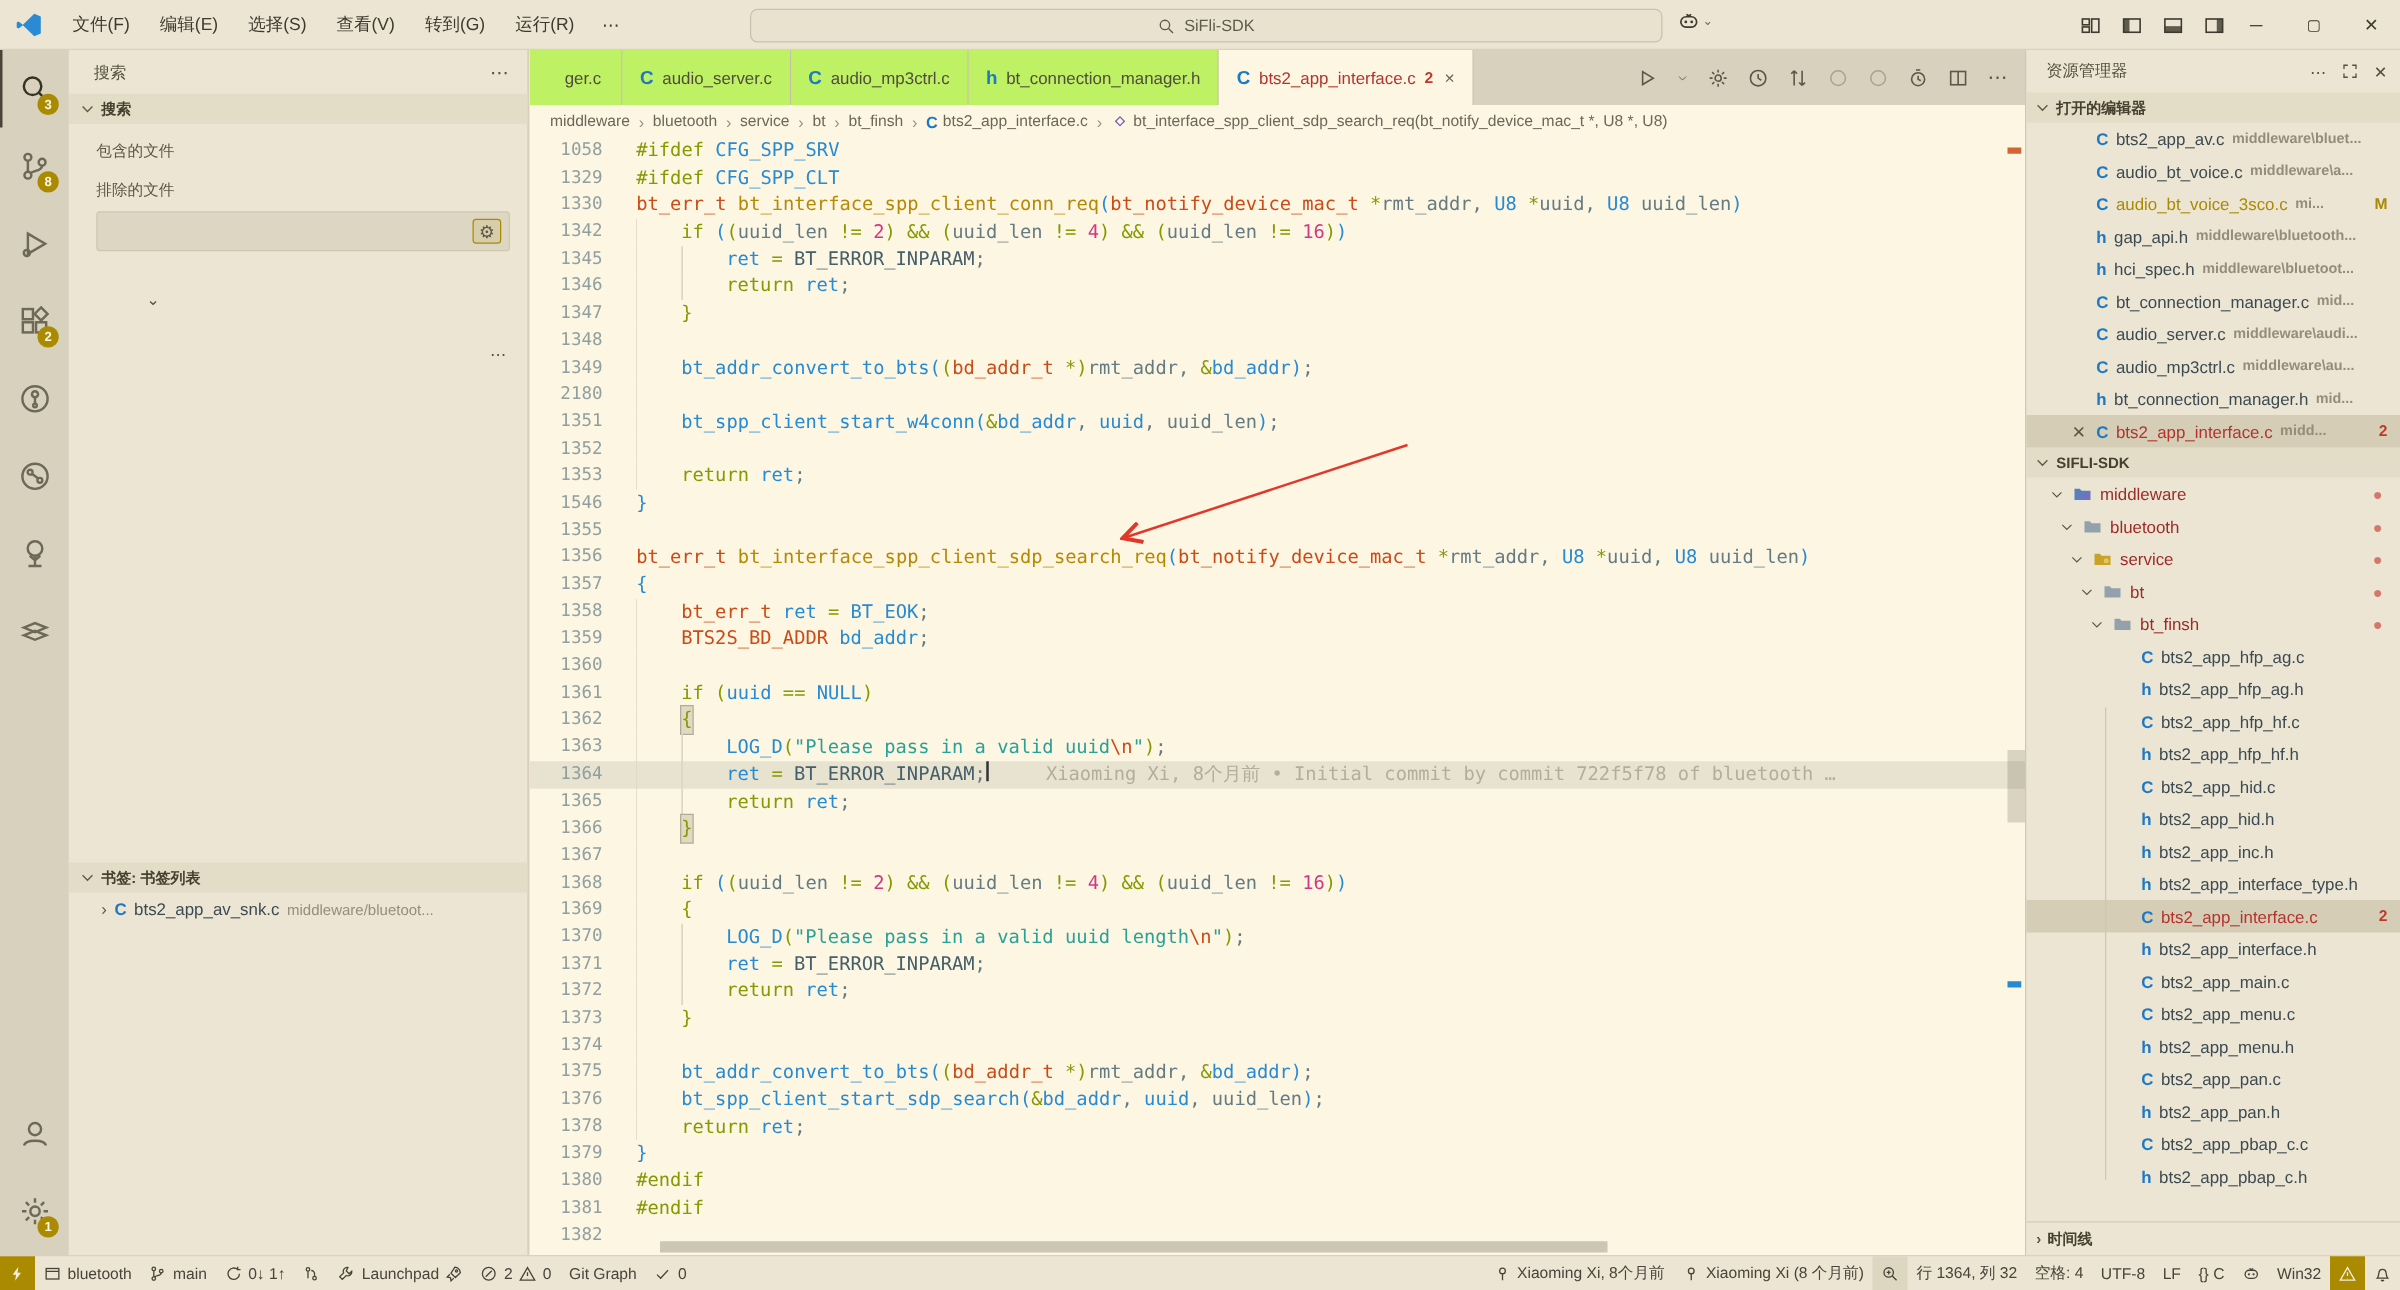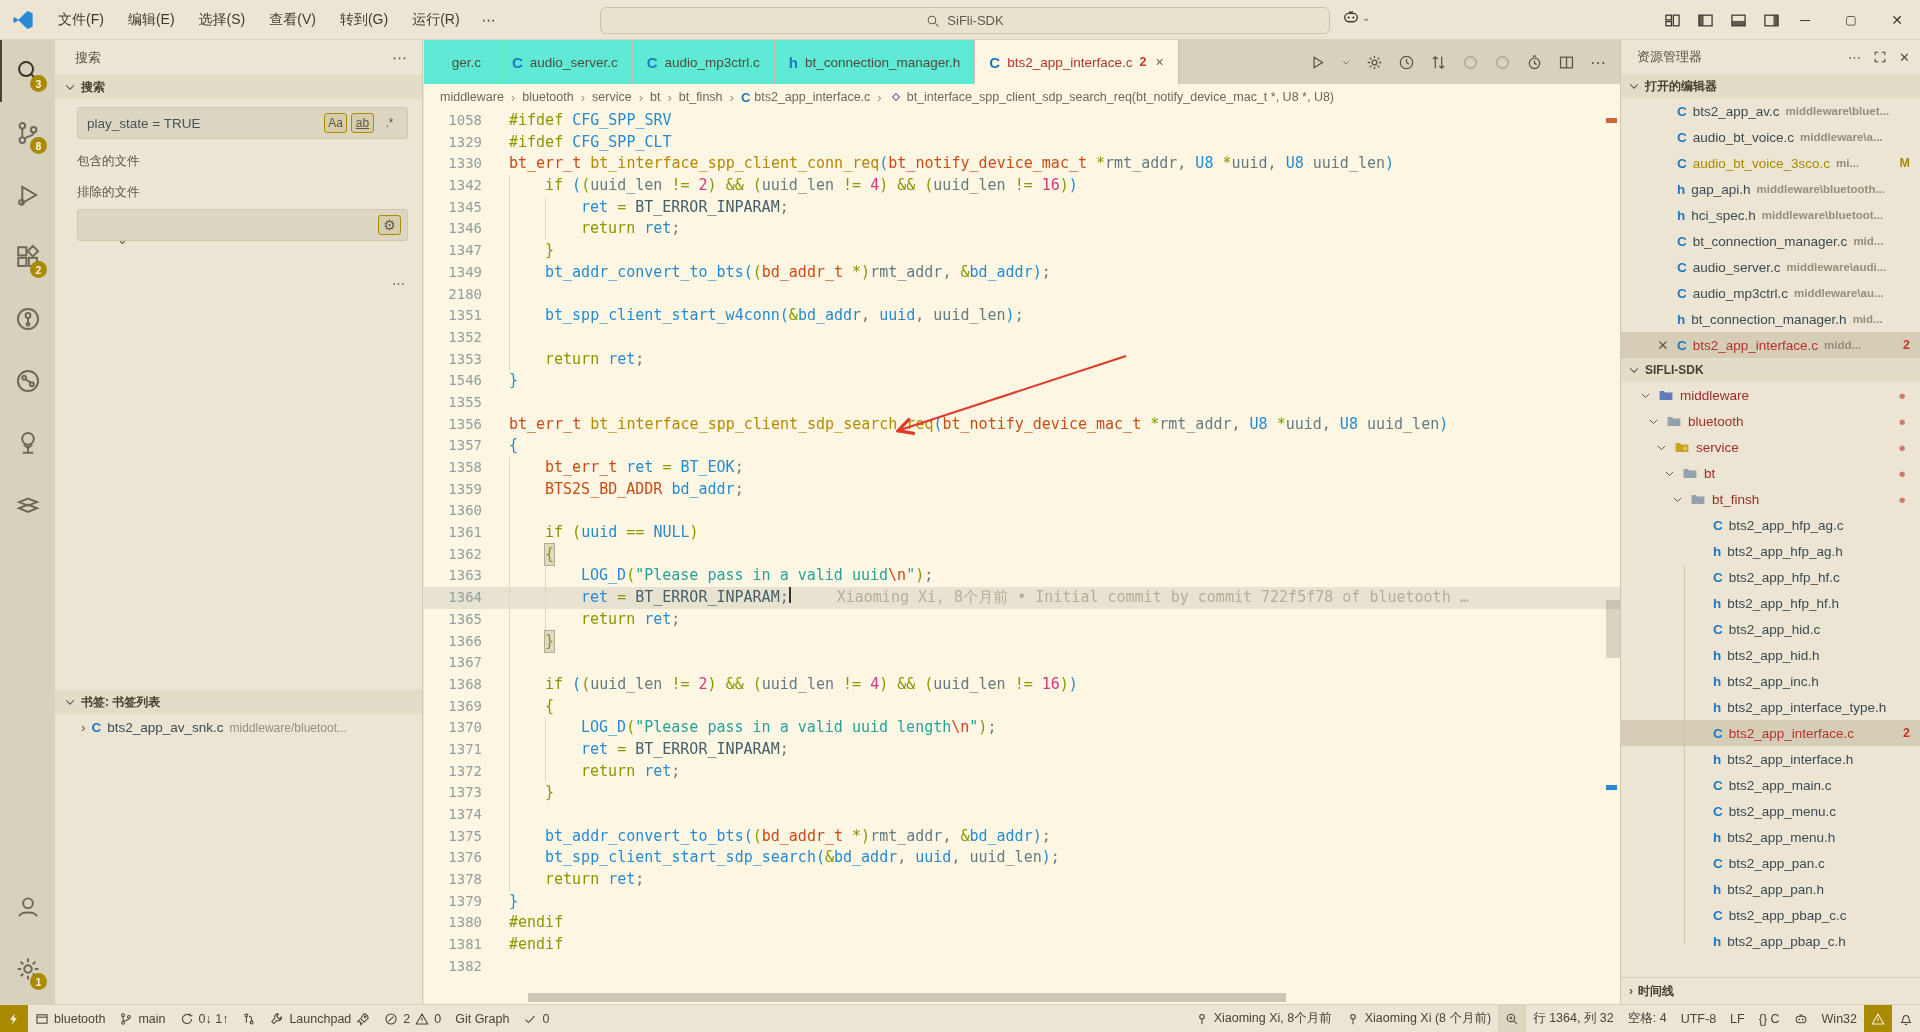--- a/index.html
+++ b/index.html
@@ -57,21 +57,21 @@
   .replace-row .inp { flex:1; margin:0; }
   .icon-plain { color:#5d5746; display:flex; align-items:center; }
   .bm-header { position:absolute; left:0; right:0; top:650px; }
   .bm-row { display:flex; align-items:center; gap:6px; padding:6px 8px 0 26px; font-size:13.5px; color:#3c4a52; }
   .bm-path { color:#958e7b; font-size:12px; }
 
   
   .editor { position:absolute; left:424px; top:40px; width:1196px; bottom:28px; background:#fdf6e3; z-index:5; }
   .tabs { height:44px; background:#d8d1bd; display:flex; align-items:stretch; }
   .tab { display:flex; align-items:center; gap:7px; padding:0 14px; border-right:1px solid #c8c0a9;
-    font-size:13.5px; color:#514b3c; background:#5eead4; white-space:nowrap; }
+    font-size:13.5px; color:#514b3c; background:#bef264; white-space:nowrap; }
   .tab.first { width:74px; overflow:hidden; justify-content:flex-end; padding-right:16px; }
   .tab.active { background:#fdf6e3; color:#b3342e; }
   .tab .fic { font-size:15px; }
   .tab .badge { color:#c0392b; font-weight:bold; font-size:12.5px; }
   .tab .x { color:#6b6557; font-size:14px; margin-left:2px; }
   .etools { margin-left:auto; display:flex; align-items:center; gap:15px; padding:0 14px; color:#5d5746; }
   .etools svg { width:17px; height:17px; }
   .etools .dim { color:#aaa38d; }
   .breadcrumb { height:26px; display:flex; align-items:center; gap:7px; padding-left:16px; font-size:12.5px;
     color:#6d675a; background:#fdf6e3; }
@@ -318,30 +318,20 @@
     <span class="dots">⋯</span>
   </div>
   <div class="sec-bar">
     <span class="chev" style="width: 14px; height: 14px;">
         <svg viewBox="0 0 16 16" fill="none" stroke="currentColor" stroke-width="1.2">
           <path d="M3.5 6L8 10.5 12.5 6"></path>
         </svg>
       </span>
     <span>搜索</span>
   </div>
-  <div class="inp-wrap">
-    <div class="inp">
-      <span>play_state = TRUE</span>
-      <span class="tgl-group">
-        <span class="tgl on">Aa</span>
-        <span class="tgl on" style="text-decoration:underline">ab</span>
-        <span class="tgl">.*</span>
-      </span>
-    </div>
-  </div>
   <span class="rep-chev">⌄</span>
   <div class="field-label">包含的文件</div>
   <span class="sec-dots">⋯</span>
   <div class="field-label">排除的文件</div>
   <div class="inp-wrap">
     <div class="inp">
       <span></span>
       <span class="tgl-group">
         <span class="tgl on" style="font-size:14px">⚙</span>
       </span>
@@ -477,20 +467,21 @@
       </span>
     </div>
   <div class="code" id="code">
       <div class="row"><span class="ln">1058</span><span class="gsp"></span><span class="tk-k">#ifdef</span><span class="tk-d"> </span><span class="tk-b">CFG_SPP_SRV</span></div>
       <div class="row"><span class="ln">1329</span><span class="gsp"></span><span class="tk-k">#ifdef</span><span class="tk-d"> </span><span class="tk-b">CFG_SPP_CLT</span></div>
       <div class="row"><span class="ln">1330</span><span class="gsp"></span><span class="tk-t">bt_err_t</span><span class="tk-d"> </span><span class="tk-f">bt_interface_spp_client_conn_req</span><span class="tk-b">(</span><span class="tk-t">bt_notify_device_mac_t</span><span class="tk-d"> </span><span class="tk-k">*</span><span class="tk-d">rmt_addr</span><span class="tk-d">, </span><span class="tk-b">U8</span><span class="tk-d"> </span><span class="tk-k">*</span><span class="tk-d">uuid</span><span class="tk-d">, </span><span class="tk-b">U8</span><span class="tk-d"> uuid_len</span><span class="tk-b">)</span></div>
       <div class="row"><span class="ln">1342</span><span class="gsp"></span><span class="ind"></span><span class="tk-k">if</span><span class="tk-d"> </span><span class="tk-b">(</span><span class="tk-g">(</span><span class="tk-d">uuid_len</span><span class="tk-d"> </span><span class="tk-k">!=</span><span class="tk-d"> </span><span class="tk-n">2</span><span class="tk-g">)</span><span class="tk-d"> </span><span class="tk-k">&amp;&amp;</span><span class="tk-d"> </span><span class="tk-g">(</span><span class="tk-d">uuid_len</span><span class="tk-d"> </span><span class="tk-k">!=</span><span class="tk-d"> </span><span class="tk-n">4</span><span class="tk-g">)</span><span class="tk-d"> </span><span class="tk-k">&amp;&amp;</span><span class="tk-d"> </span><span class="tk-g">(</span><span class="tk-d">uuid_len</span><span class="tk-d"> </span><span class="tk-k">!=</span><span class="tk-d"> </span><span class="tk-n">16</span><span class="tk-g">)</span><span class="tk-b">)</span></div>
       <div class="row"><span class="ln">1345</span><span class="gsp"></span><span class="ind"></span><span class="ind"></span><span class="tk-b">ret</span><span class="tk-d"> </span><span class="tk-k">=</span><span class="tk-d"> </span><span class="tk-c">BT_ERROR_INPARAM</span><span class="tk-d">;</span></div>
       <div class="row"><span class="ln">1346</span><span class="gsp"></span><span class="ind"></span><span class="ind"></span><span class="tk-k">return</span><span class="tk-d"> </span><span class="tk-b">ret</span><span class="tk-d">;</span></div>
       <div class="row"><span class="ln">1347</span><span class="gsp"></span><span class="ind"></span><span class="tk-g">}</span></div>
+      <div class="row"><span class="ln">1348</span><span class="gsp"></span><span class="ind"></span></div>
       <div class="row"><span class="ln">1349</span><span class="gsp"></span><span class="ind"></span><span class="tk-b">bt_addr_convert_to_bts</span><span class="tk-b">(</span><span class="tk-g">(</span><span class="tk-t">bd_addr_t</span><span class="tk-d"> </span><span class="tk-k">*</span><span class="tk-g">)</span><span class="tk-d">rmt_addr</span><span class="tk-d">, </span><span class="tk-k">&amp;</span><span class="tk-b">bd_addr</span><span class="tk-b">)</span><span class="tk-d">;</span></div>
       <div class="row"><span class="ln">2180</span><span class="gsp"></span><span class="ind"></span></div>
       <div class="row"><span class="ln">1351</span><span class="gsp"></span><span class="ind"></span><span class="tk-b">bt_spp_client_start_w4conn</span><span class="tk-b">(</span><span class="tk-k">&amp;</span><span class="tk-b">bd_addr</span><span class="tk-d">, </span><span class="tk-b">uuid</span><span class="tk-d">, uuid_len</span><span class="tk-b">)</span><span class="tk-d">;</span></div>
       <div class="row"><span class="ln">1352</span><span class="gsp"></span><span class="ind"></span></div>
       <div class="row"><span class="ln">1353</span><span class="gsp"></span><span class="ind"></span><span class="tk-k">return</span><span class="tk-d"> </span><span class="tk-b">ret</span><span class="tk-d">;</span></div>
       <div class="row"><span class="ln">1546</span><span class="gsp"></span><span class="tk-b">}</span></div>
       <div class="row"><span class="ln">1355</span><span class="gsp"></span></div>
       <div class="row"><span class="ln">1356</span><span class="gsp"></span><span class="tk-t">bt_err_t</span><span class="tk-d"> </span><span class="tk-f">bt_interface_spp_client_sdp_search_req</span><span class="tk-b">(</span><span class="tk-t">bt_notify_device_mac_t</span><span class="tk-d"> </span><span class="tk-k">*</span><span class="tk-d">rmt_addr</span><span class="tk-d">, </span><span class="tk-b">U8</span><span class="tk-d"> </span><span class="tk-k">*</span><span class="tk-d">uuid</span><span class="tk-d">, </span><span class="tk-b">U8</span><span class="tk-d"> uuid_len</span><span class="tk-b">)</span></div>
       <div class="row"><span class="ln">1357</span><span class="gsp"></span><span class="tk-b">{</span></div>
       <div class="row"><span class="ln">1358</span><span class="gsp"></span><span class="ind"></span><span class="tk-t">bt_err_t</span><span class="tk-d"> </span><span class="tk-b">ret</span><span class="tk-d"> </span><span class="tk-k">=</span><span class="tk-d"> </span><span class="tk-b">BT_EOK</span><span class="tk-d">;</span></div>

